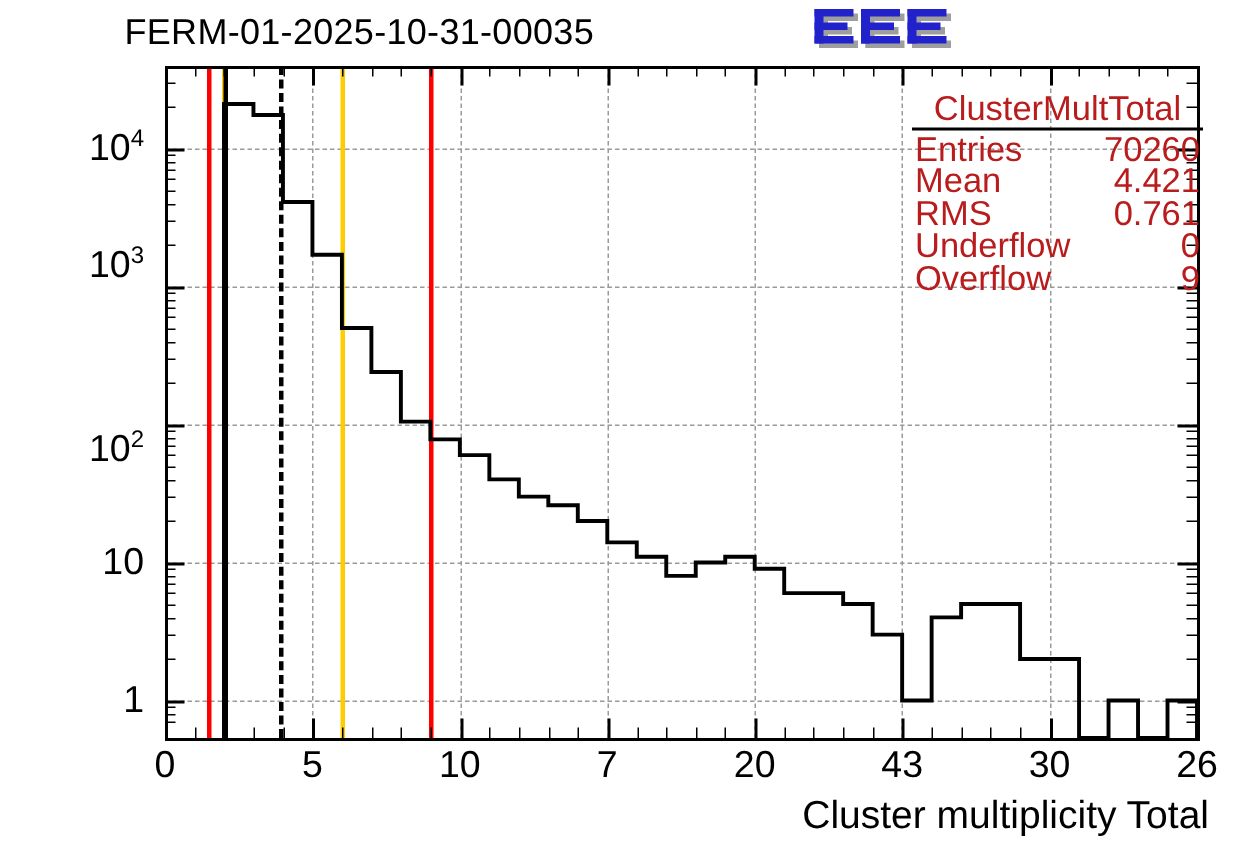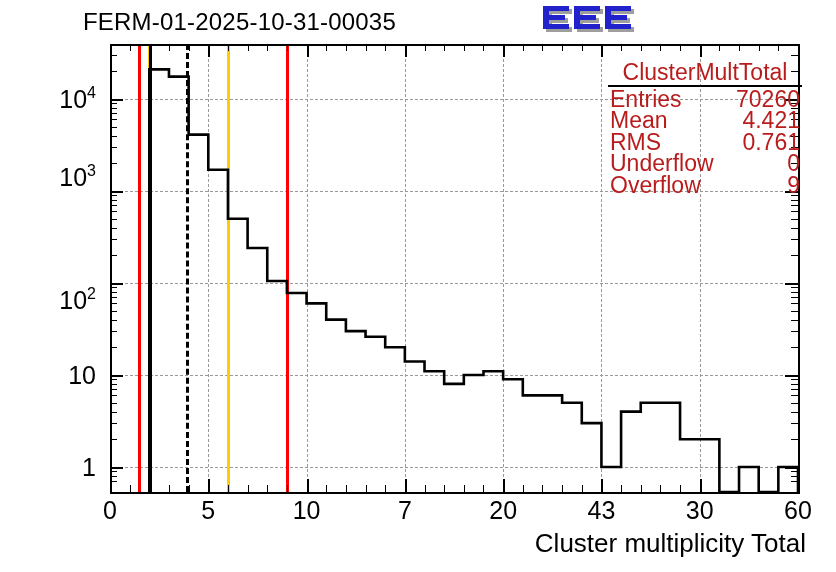--- a/index.html
+++ b/index.html
@@ -301,21 +301,21 @@
         <div class="tick yt-r-minor" style="top: 427.21px;"></div>
       </div>
     <div id="xlabels">
         <div class="xlab" style="left: 0px;">0</div>
         <div class="xlab" style="left: 98.2857px;">5</div>
         <div class="xlab" style="left: 196.571px;">10</div>
         <div class="xlab" style="left: 294.857px;">7</div>
         <div class="xlab" style="left: 393.143px;">20</div>
         <div class="xlab" style="left: 491.429px;">43</div>
         <div class="xlab" style="left: 589.714px;">30</div>
-        <div class="xlab" style="left: 688px;">60</div>
+        <div class="xlab" style="left: 688px;">26</div>
       </div>
     <div id="ylabels">
         <div class="ylab" style="top: 423px;">1</div>
         <div class="ylab" style="top: 331px;">10</div>
         <div class="ylab" style="top: 256px;">10<sup>2</sup></div>
         <div class="ylab" style="top: 133px;">10<sup>3</sup></div>
         <div class="ylab" style="top: 55px;">10<sup>4</sup></div>
       </div>
   </div>
 

